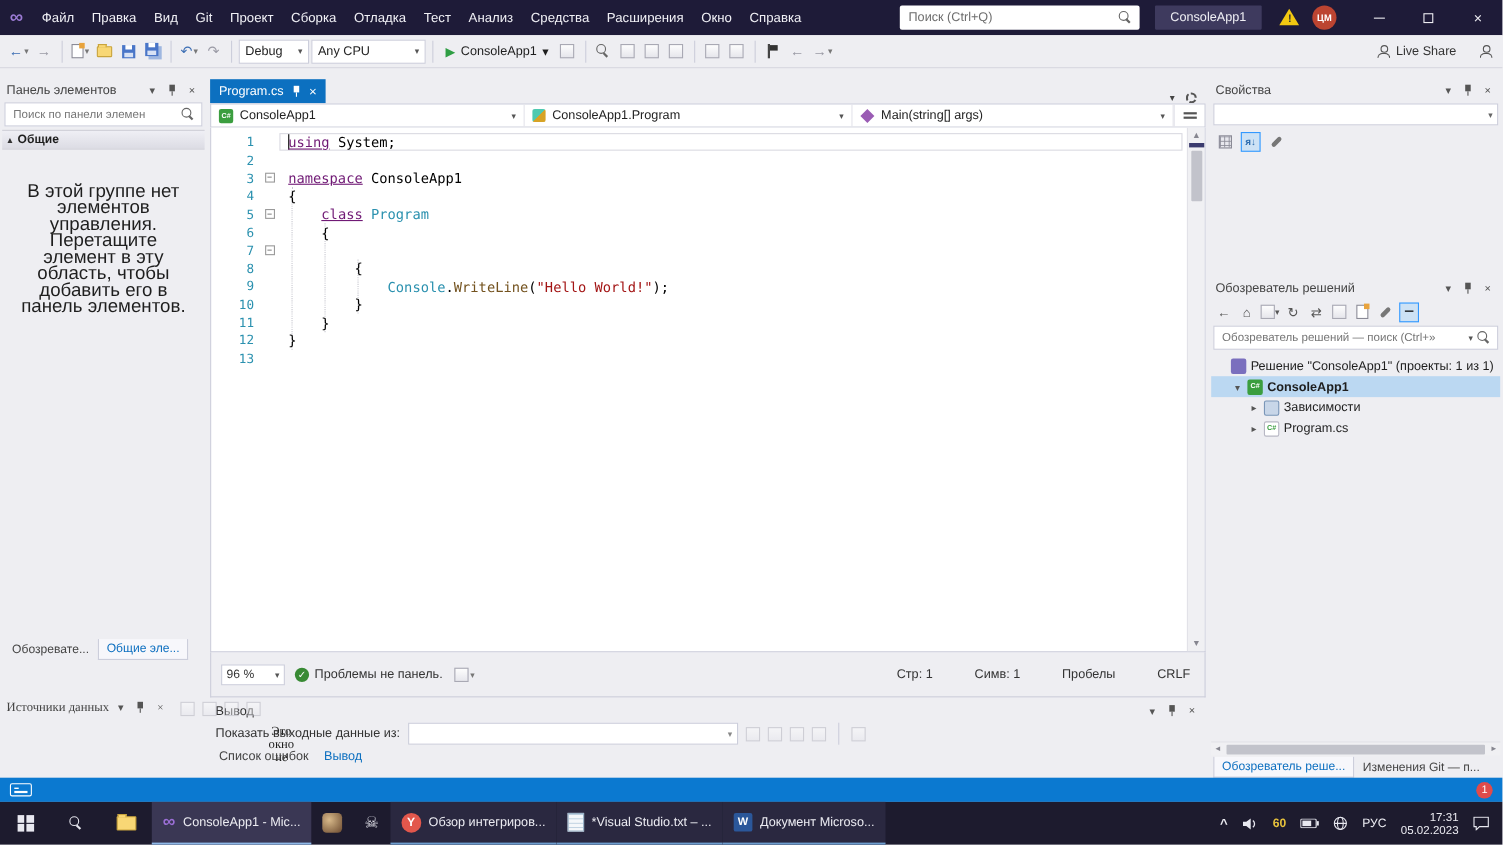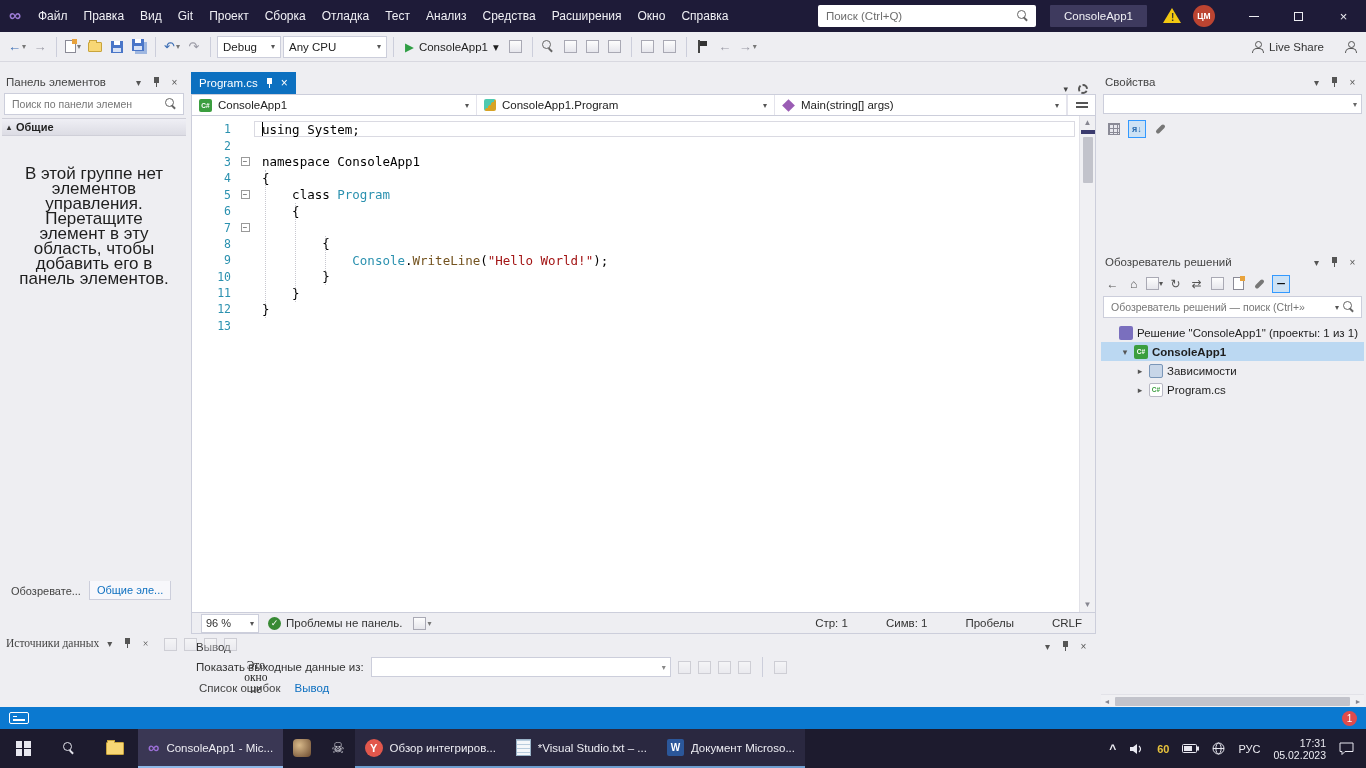--- a/index.html
+++ b/index.html
@@ -141,41 +141,41 @@
 
   .code-wrap { flex:1; background:#fff; border:1px solid #CCCEDB; border-top:none; position:relative; overflow:hidden; }
   .code-scroll { position:absolute; inset:0 16px 0 0; padding-top:5px; }
   .code-row { display:flex; height:16.4px; align-items:center; position:relative; }
   .ln-num { width:44px; text-align:right; color:#2B91AF; padding-right:5px;
     font:11.5px "DejaVu Sans Mono", monospace; flex-shrink:0; }
   .ln-fold { width:18px; display:flex; justify-content:center; flex-shrink:0; }
   .fold-box { width:9px; height:9px; border:1px solid #9A9A9A; background:#fff; color:#333;
     font-size:8px; line-height:7px; text-align:center; }
   .ln-text { white-space:pre; font:12.5px "DejaVu Sans Mono", monospace; padding-left:8px; }
-  .tok-kw { color:#000000; }
+  .tok-kw { color:#701a75;text-decoration:underline; }
   .tok-ty { color:#2B91AF; }
   .tok-mt { color:#74531F; }
   .tok-str{ color:#A31515; }
   .tok-pl { color:#000000; }
   .tok-pm { color:#808080; border-bottom:1px dashed #9A9A9A; }
   .cur-line-box { position:absolute; left:62px; right:20px; top:5px; height:16px;
     border:1px solid #DADAE2; pointer-events:none; }
   .caret { position:absolute; left:70px; top:6px; width:1px; height:14px; background:#000; }
   .indent-guide { position:absolute; width:0; border-left:1px dotted #C8C8D0; pointer-events:none; }
   .ig1 { left:73px;  top:54px;  height:148px; }
   .ig2 { left:103px; top:87px;  height:99px; }
   .ig3 { left:133px; top:120px; height:49px; }
   .vscroll { position:absolute; top:0; right:0; bottom:0; width:16px; background:#F0F0F3;
     border-left:1px solid #E2E2E8; display:flex; flex-direction:column; align-items:center; }
   .vs-arrow { font-size:8px; color:#868690; height:14px; line-height:14px; }
   .vmark { width:14px; height:4px; background:#3B3B6E; }
   .vthumb { width:10px; height:46px; background:#C2C3CB; margin-top:3px; border-radius:1px; }
   .vs-bottom { margin-top:auto; display:flex; flex-direction:column; align-items:center; }
 
-  .ed-status { height:21px; display:flex; align-items:center; background:#EEEEF2;
+  .ed-status { height:41px; display:flex; align-items:center; background:#EEEEF2;
     border:1px solid #CCCEDB; border-top:none; font-size:11.5px; color:#333;
     padding:0 9px; gap:9px; flex-shrink:0; }
   .zoom-combo { width:58px; height:19px; background:#fff; border:1px solid #CCCEDB;
     display:flex; align-items:center; font-size:11px; padding:0 4px; }
   .zoom-combo .chev { margin-left:auto; font-size:8px; color:#555; }
   .health { display:flex; align-items:center; gap:5px; }
   .chk { width:13px; height:13px; border-radius:50%; background:#388A34; color:#fff;
     font-size:9px; display:flex; align-items:center; justify-content:center; }
   .ed-right { margin-left:auto; display:flex; gap:38px; padding-right:4px; }
 
@@ -687,20 +687,24 @@
               <span class="tree-arrow">▸</span>
               <span class="ti ti-csfile">C#</span>
               <span class="tree-label">Program.cs</span>
             </div>
           </div>
         <div class="sol-hscroll">
           <span class="hs-arrow">◄</span>
           <span class="hthumb"></span>
           <span class="hs-arrow">►</span>
         </div>
+        <div class="side-tabs">
+            <div class="side-tab active">Обозреватель реше...</div>
+            <div class="side-tab">Изменения Git — п...</div>
+          </div>
       </div>
     </div>
   </div>
 
   <div class="bluebar">
     <span class="kbic"></span>
     <span class="redbadge">1</span>
   </div>
 
   <div class="taskbar">

